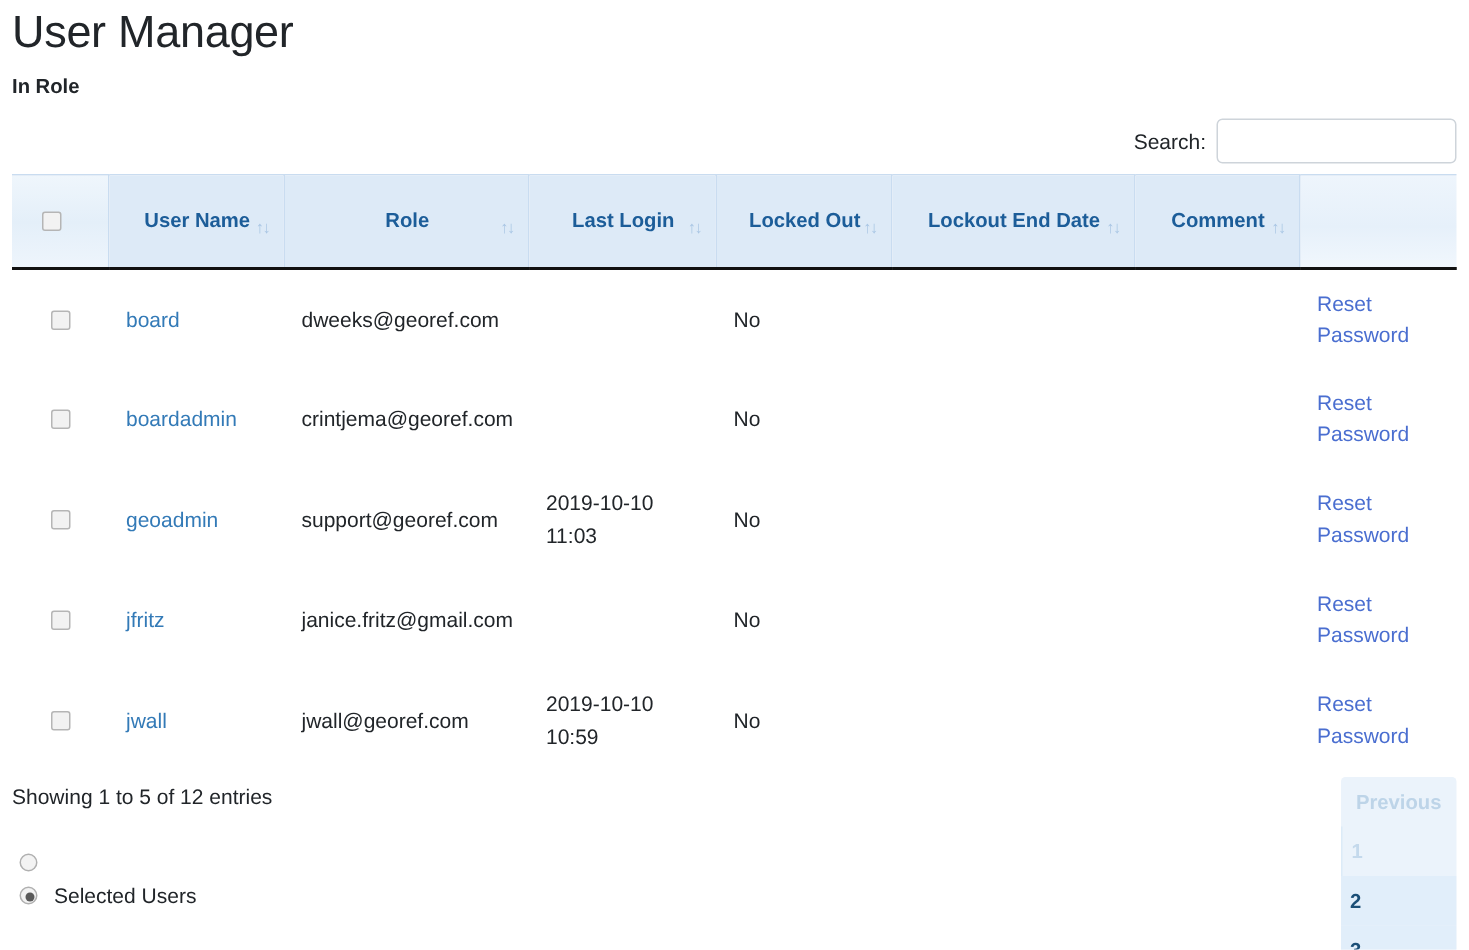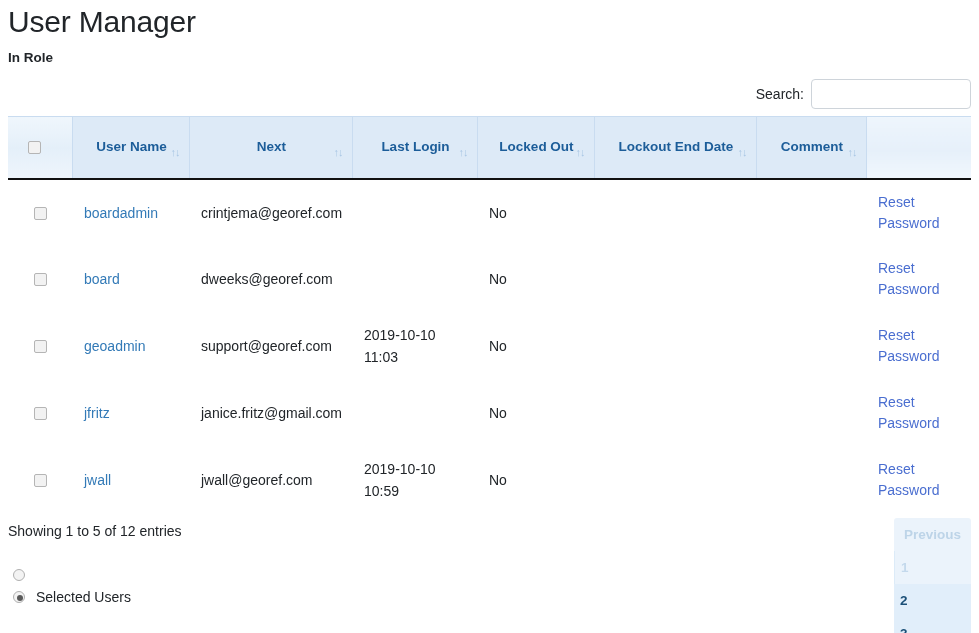--- a/index.html
+++ b/index.html
@@ -345,21 +345,21 @@
     <thead>
       <tr>
         <th class="col-check">
           <span class="cb"></span>
         </th>
         <th>
           <span>User Name</span>
           <span class="sort-ico">↑↓</span>
         </th>
         <th>
-          <span>Next</span>
+          <span>Role</span>
           <span class="sort-ico">↑↓</span>
         </th>
         <th>
           <span>Last Login</span>
           <span class="sort-ico">↑↓</span>
         </th>
         <th>
           <span>Locked Out</span>
           <span class="sort-ico">↑↓</span>
         </th>
@@ -373,39 +373,39 @@
         </th>
         <th class="col-action"></th>
       </tr>
     </thead>
     <tbody>
       <tr>
         <td class="col-check">
           <span class="cb"></span>
         </td>
         <td>
+          <a class="u-link" href="#">board</a>
+        </td>
+        <td>dweeks@georef.com</td>
+        <td></td>
+        <td>No</td>
+        <td></td>
+        <td></td>
+        <td>
+          <a class="reset-link" href="#">Reset Password</a>
+        </td>
+      </tr>
+      <tr>
+        <td class="col-check">
+          <span class="cb"></span>
+        </td>
+        <td>
           <a class="u-link" href="#">boardadmin</a>
         </td>
         <td>crintjema@georef.com</td>
-        <td></td>
-        <td>No</td>
-        <td></td>
-        <td></td>
-        <td>
-          <a class="reset-link" href="#">Reset Password</a>
-        </td>
-      </tr>
-      <tr>
-        <td class="col-check">
-          <span class="cb"></span>
-        </td>
-        <td>
-          <a class="u-link" href="#">board</a>
-        </td>
-        <td>dweeks@georef.com</td>
         <td></td>
         <td>No</td>
         <td></td>
         <td></td>
         <td>
           <a class="reset-link" href="#">Reset Password</a>
         </td>
       </tr>
       <tr>
         <td class="col-check">

